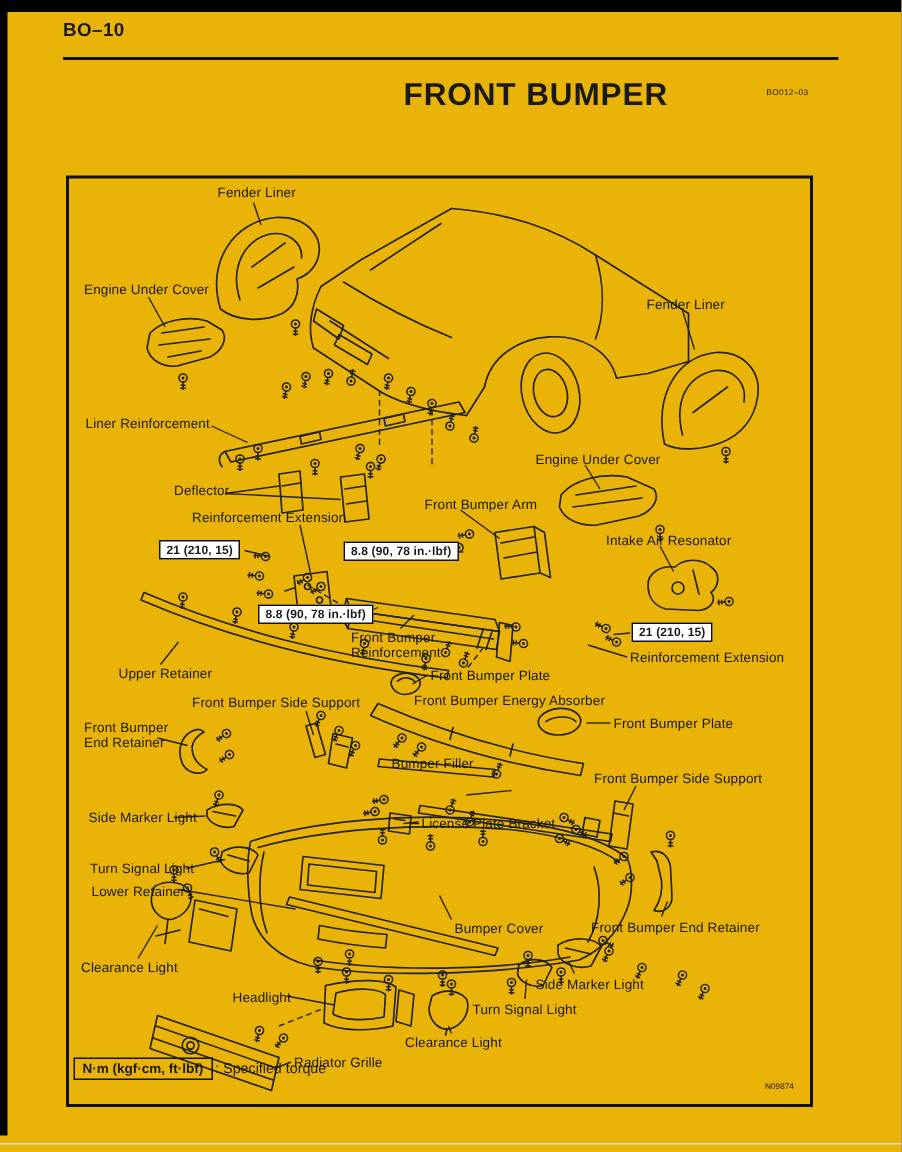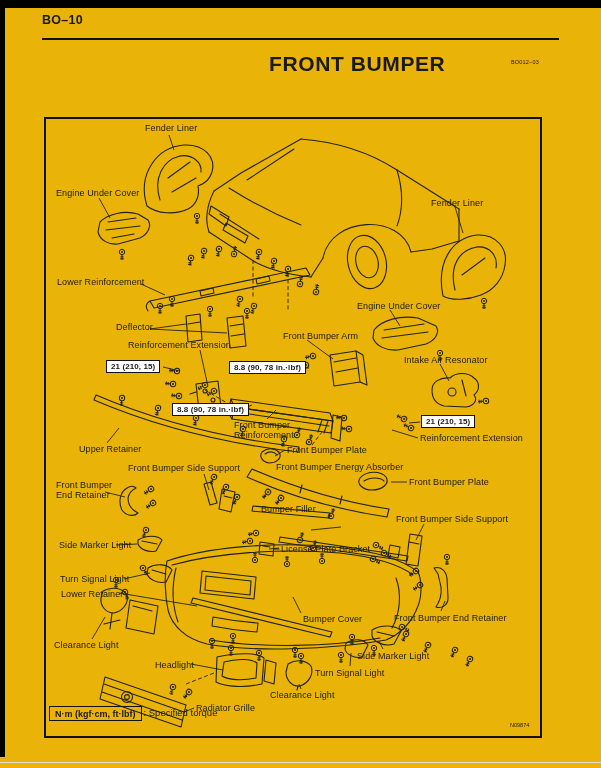--- a/index.html
+++ b/index.html
@@ -322,21 +322,21 @@
       <line x1="253" y1="260" x2="253" y2="297"></line>
       <line x1="288" y1="273" x2="288" y2="311"></line>
       <line x1="205" y1="390" x2="227" y2="403"></line>
       <line x1="186" y1="684" x2="214" y2="673"></line>
       <line x1="312" y1="445" x2="322" y2="432"></line>
     </g>
   </svg>
 
   <div class="lbl" style="left:145px;top:123px">Fender Liner</div>
   <div class="lbl" style="left:56px;top:188px">Engine Under Cover</div>
-  <div class="lbl" style="left:57px;top:277px">Lower Reinforcement</div>
+  <div class="lbl" style="left:57px;top:277px">Liner Reinforcement</div>
   <div class="lbl" style="left:116px;top:322px">Deflector</div>
   <div class="lbl" style="left:128px;top:340px">Reinforcement Extension</div>
   <div class="lbl tq" style="left:106px;top:360px">21 (210, 15)</div>
   <div class="lbl tq" style="left:229px;top:361px">8.8 (90, 78 in.·lbf)</div>
   <div class="lbl" style="left:283px;top:331px">Front Bumper Arm</div>
   <div class="lbl tq" style="left:172px;top:403px">8.8 (90, 78 in.·lbf)</div>
   <div class="lbl" style="left:431px;top:198px">Fender Liner</div>
   <div class="lbl" style="left:357px;top:301px">Engine Under Cover</div>
   <div class="lbl" style="left:404px;top:355px">Intake Air Resonator</div>
   <div class="lbl tq" style="left:421px;top:415px">21 (210, 15)</div>

